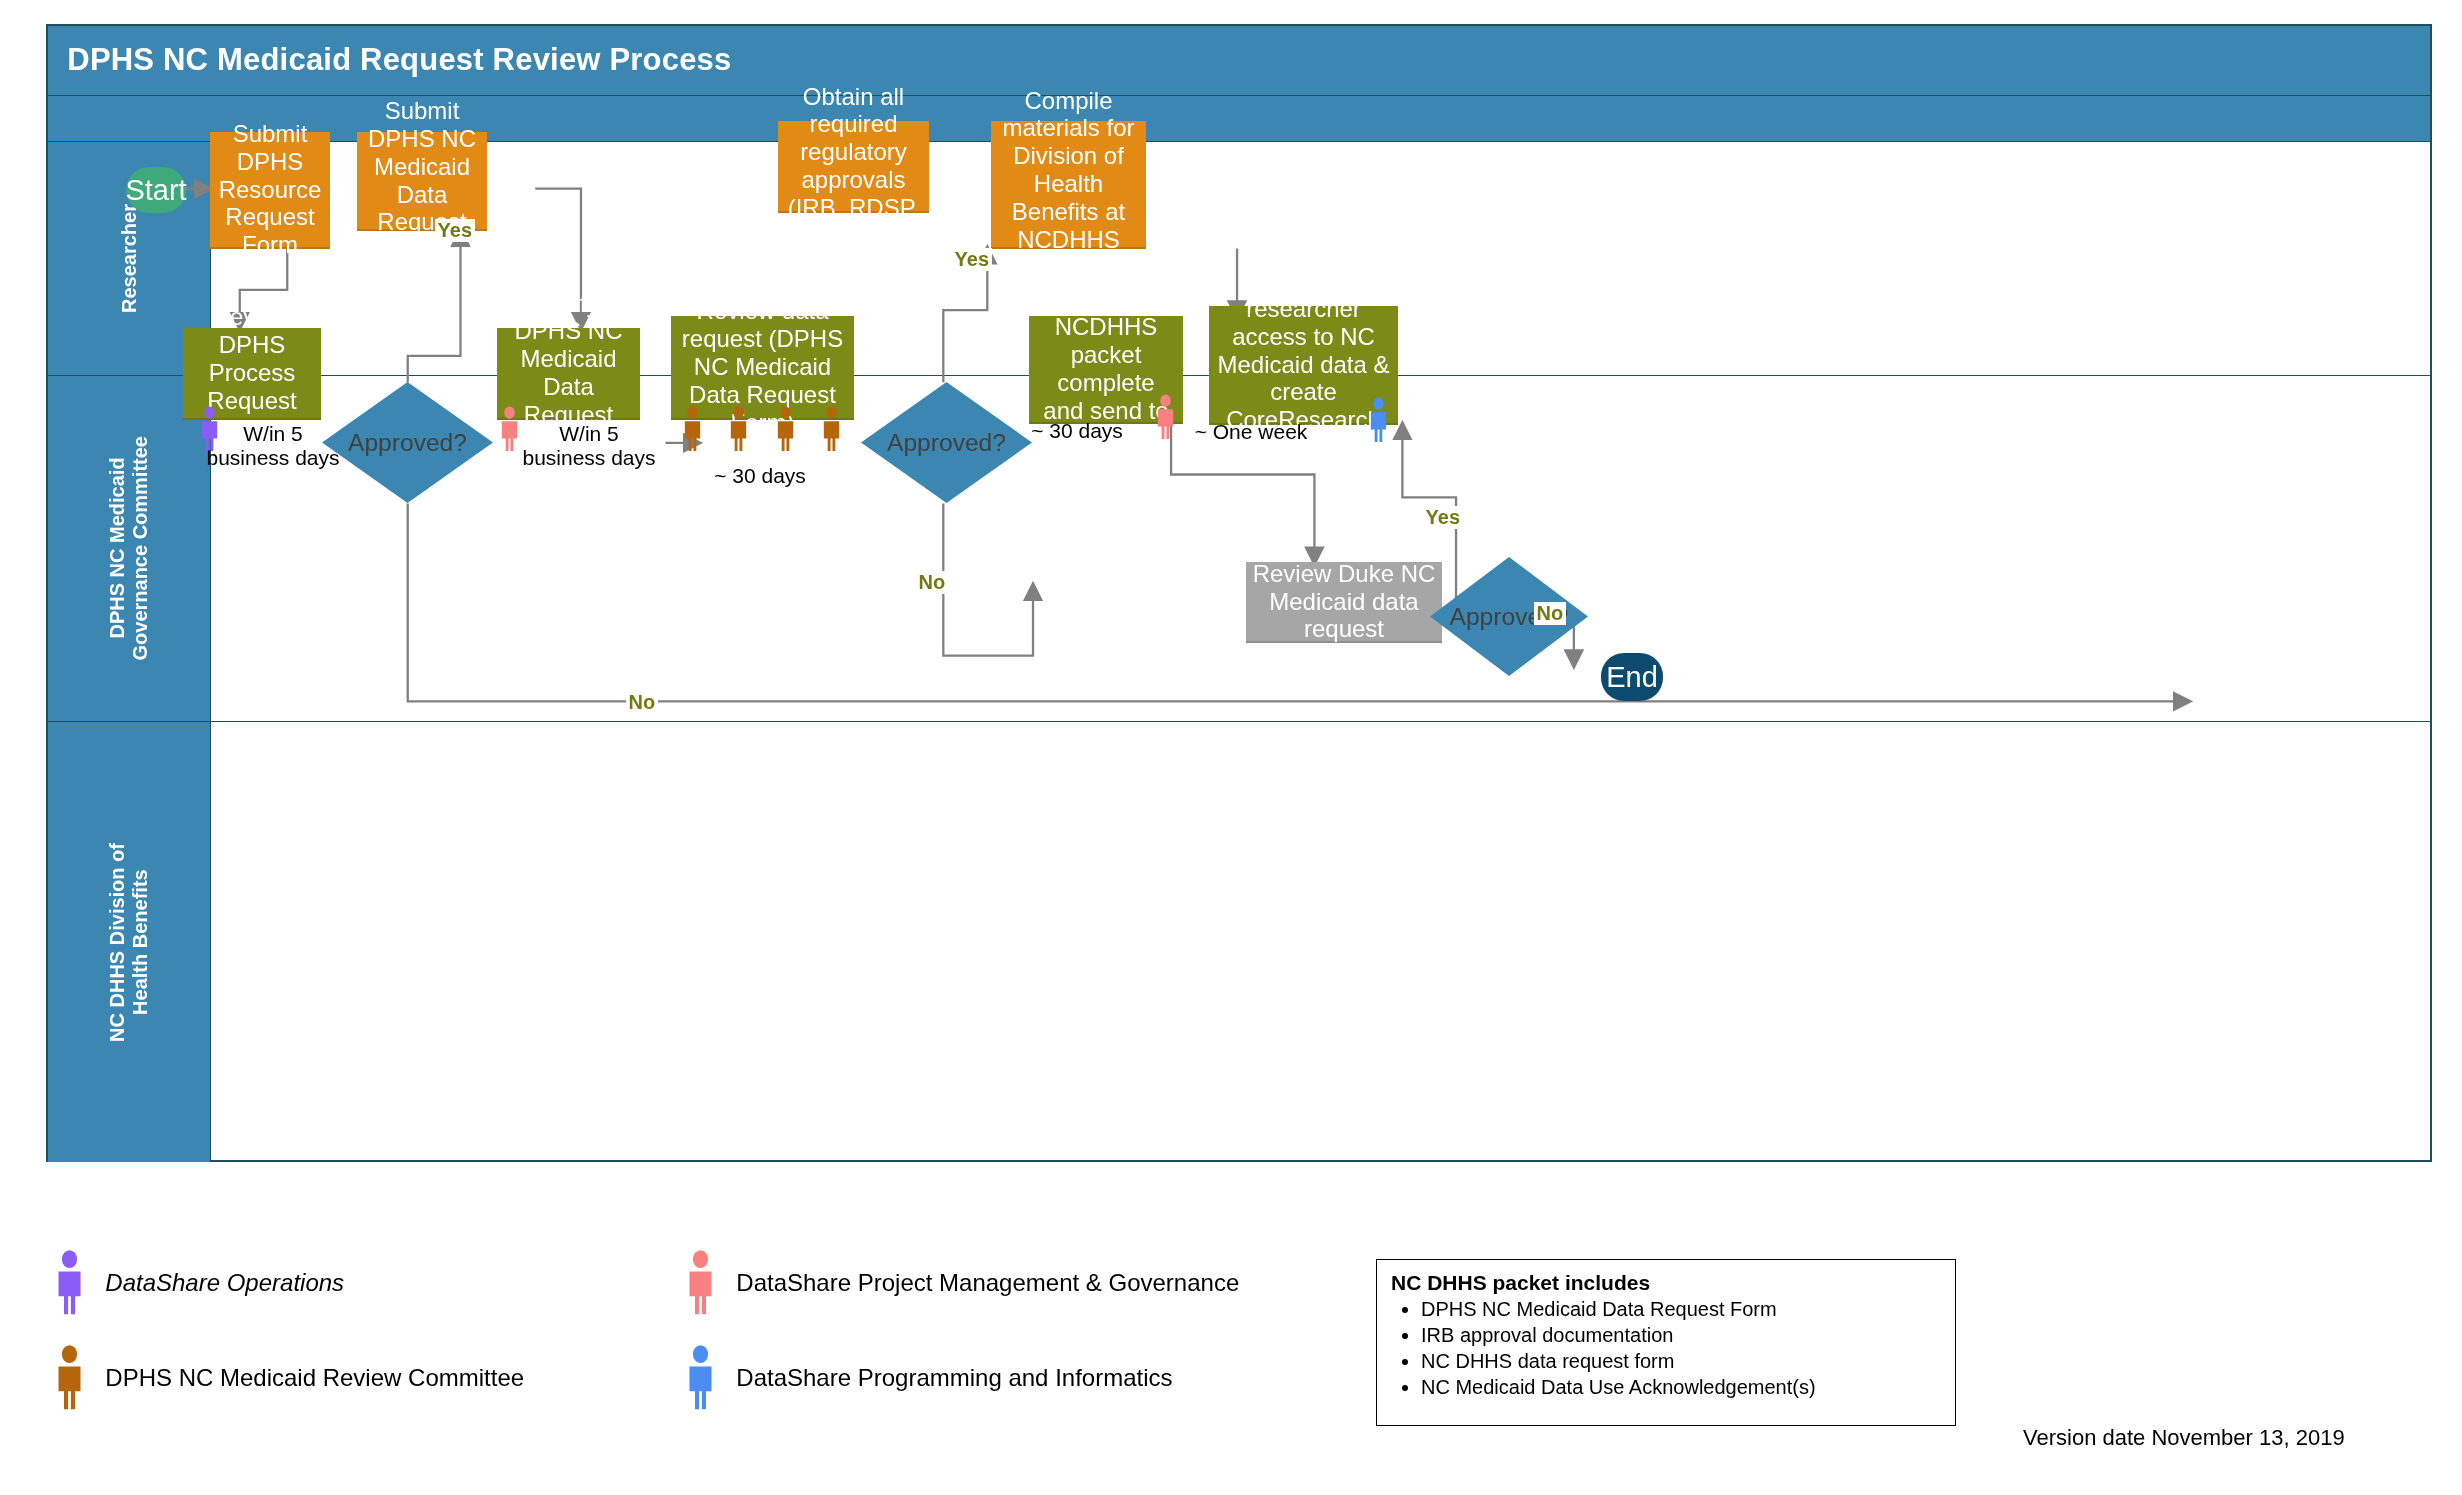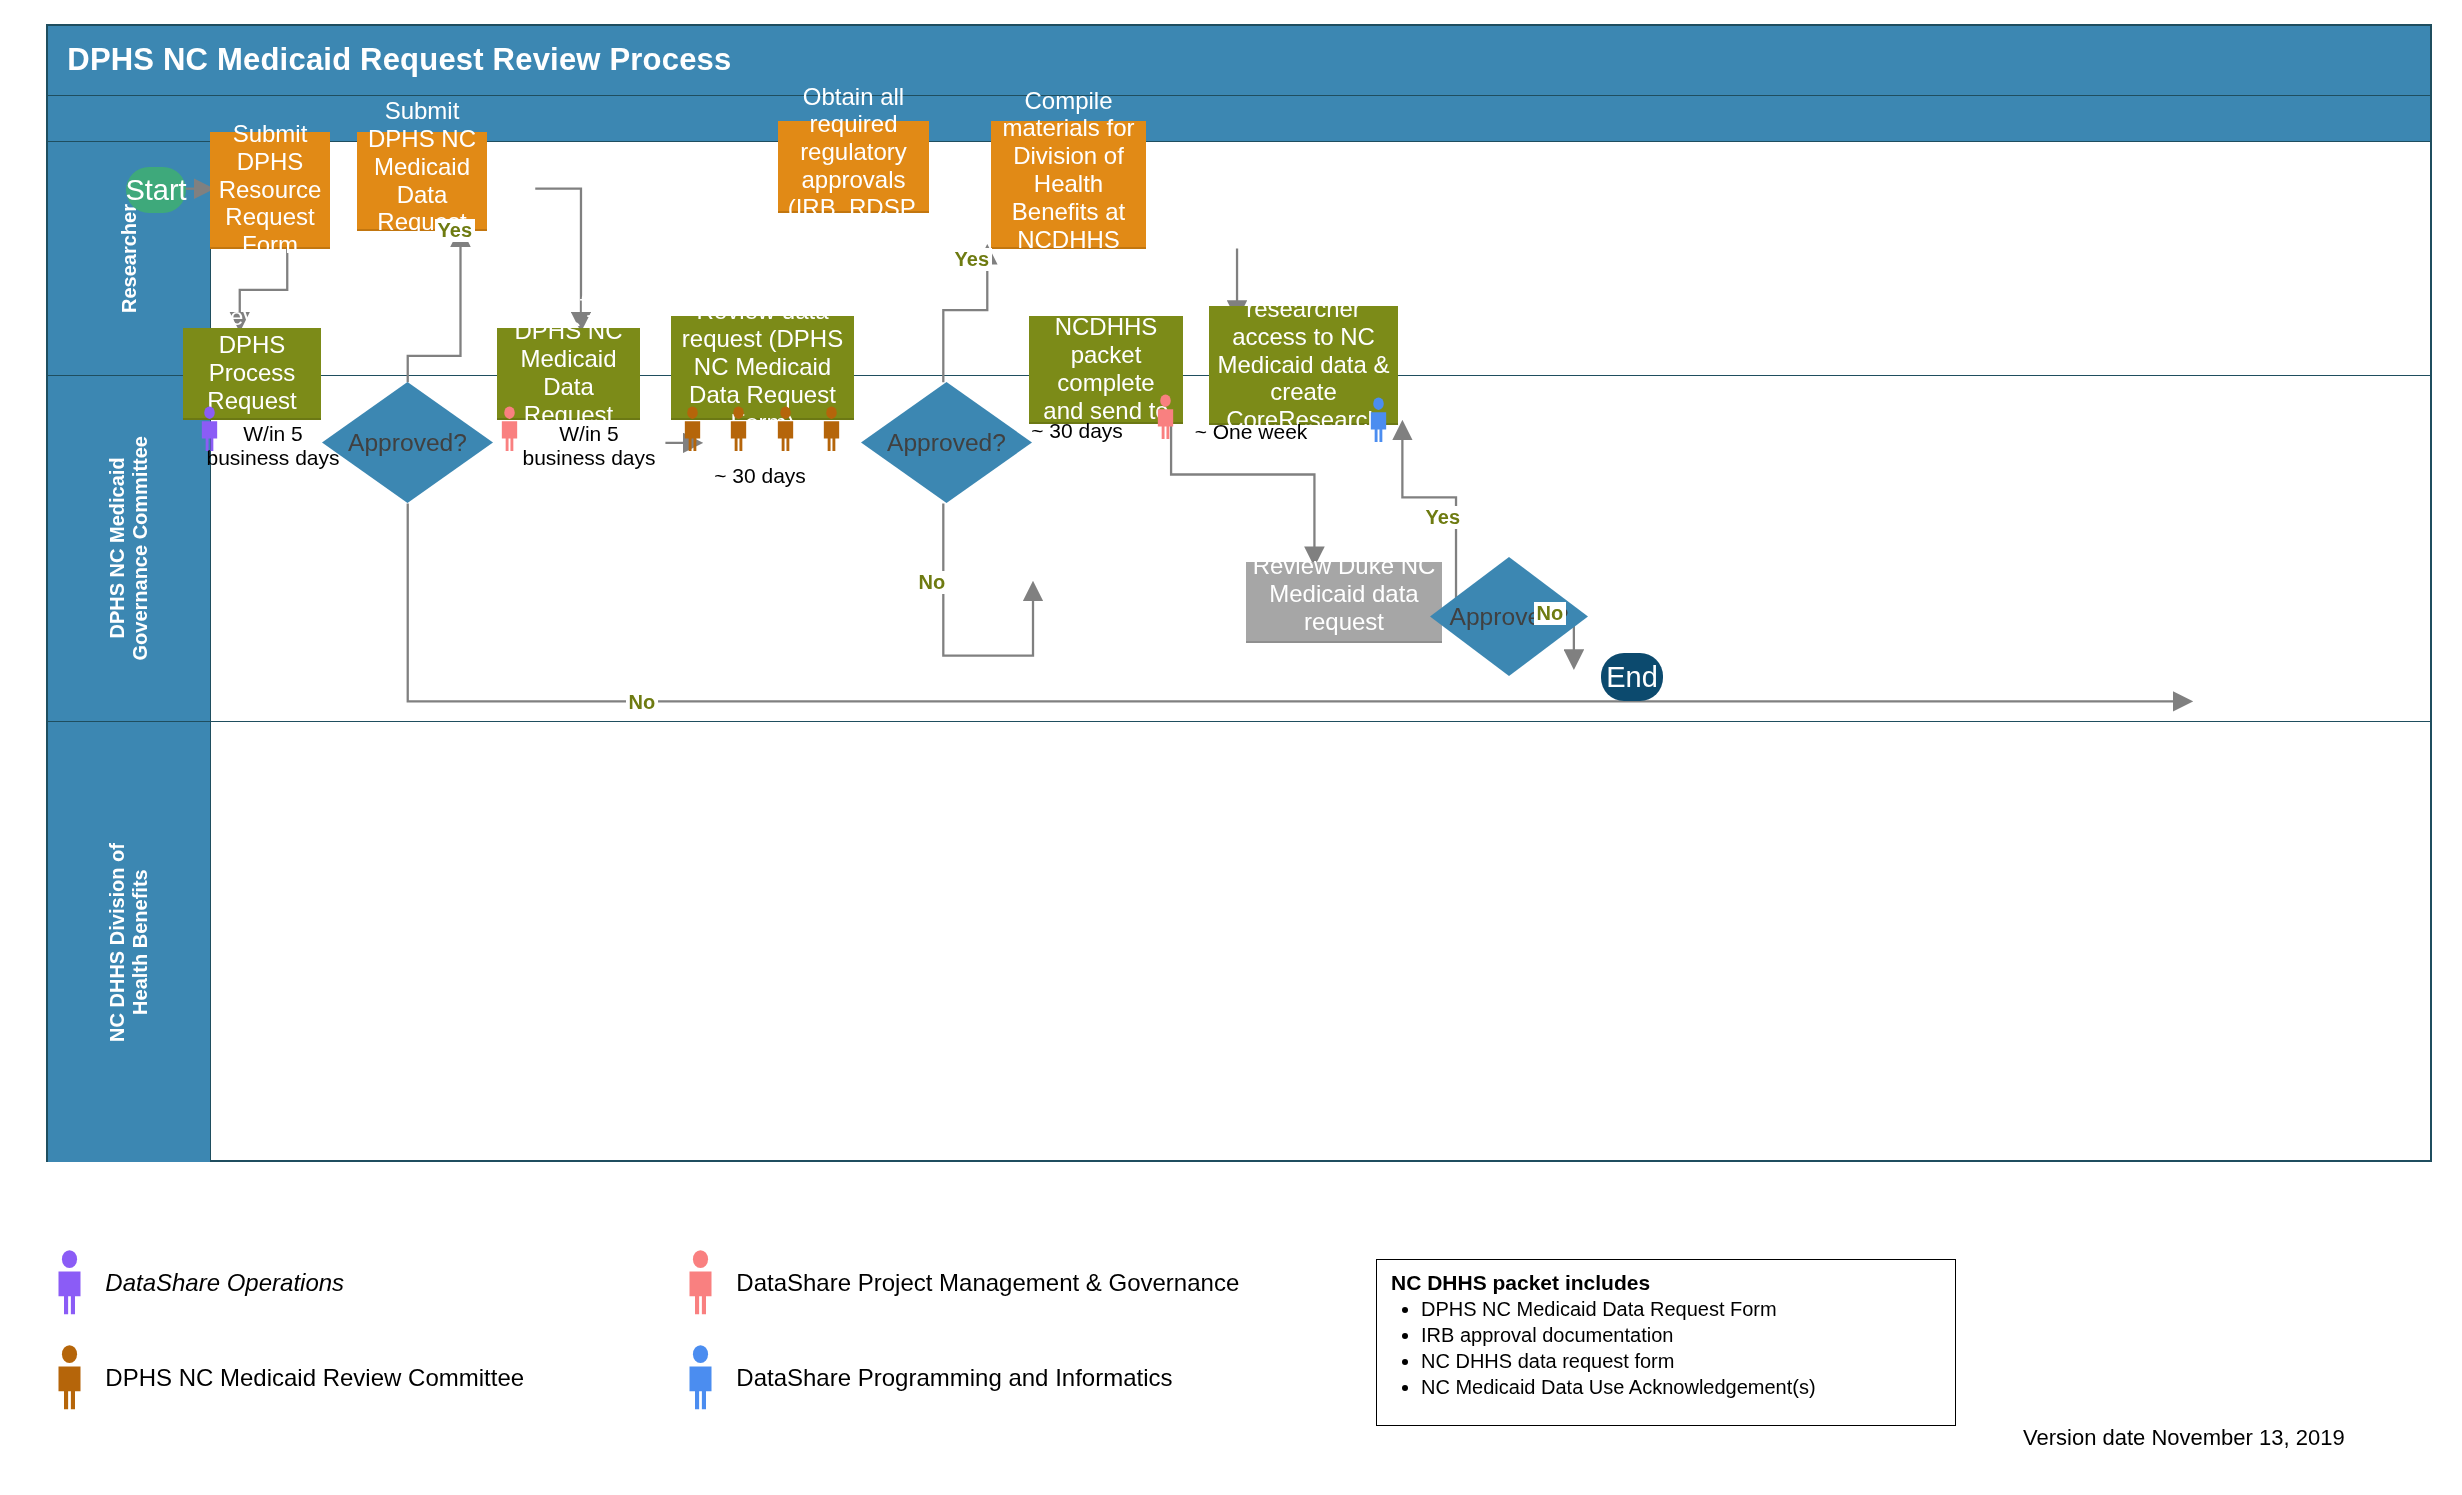--- a/index.html
+++ b/index.html
@@ -200,21 +200,21 @@
   </div>
 
   <div class="node proc olive" style="left:981px;top:290px;width:154px;height:108px;padding:5.3px;">
     <span>Verify NCDHHS packet complete and send to NCDHHS</span>
   </div>
 
   <div class="node proc olive" style="left:1161px;top:280px;width:189px;height:119px;padding:5.3px;">
     <span>Grant researcher access to NC Medicaid data &amp; create CoreResearch request</span>
   </div>
 
-  <div class="node proc grey" style="left:1198px;top:536px;width:196px;height:81px;padding:5.3px;align-items:flex-end;">
+  <div class="node proc grey" style="left:1198px;top:536px;width:196px;height:81px;padding:5.3px;">
     <span>Review Duke NC Medicaid data request</span>
   </div>
 
   <div class="diamond" style="left:1382px;top:531px;width:158px;height:119px;">
     <div class="shape"></div>
     <div class="label">Approved?</div>
   </div>
 
   <div class="node terminator end" style="left:1553px;top:627px;width:62px;height:48px;">
     <span>End</span>

